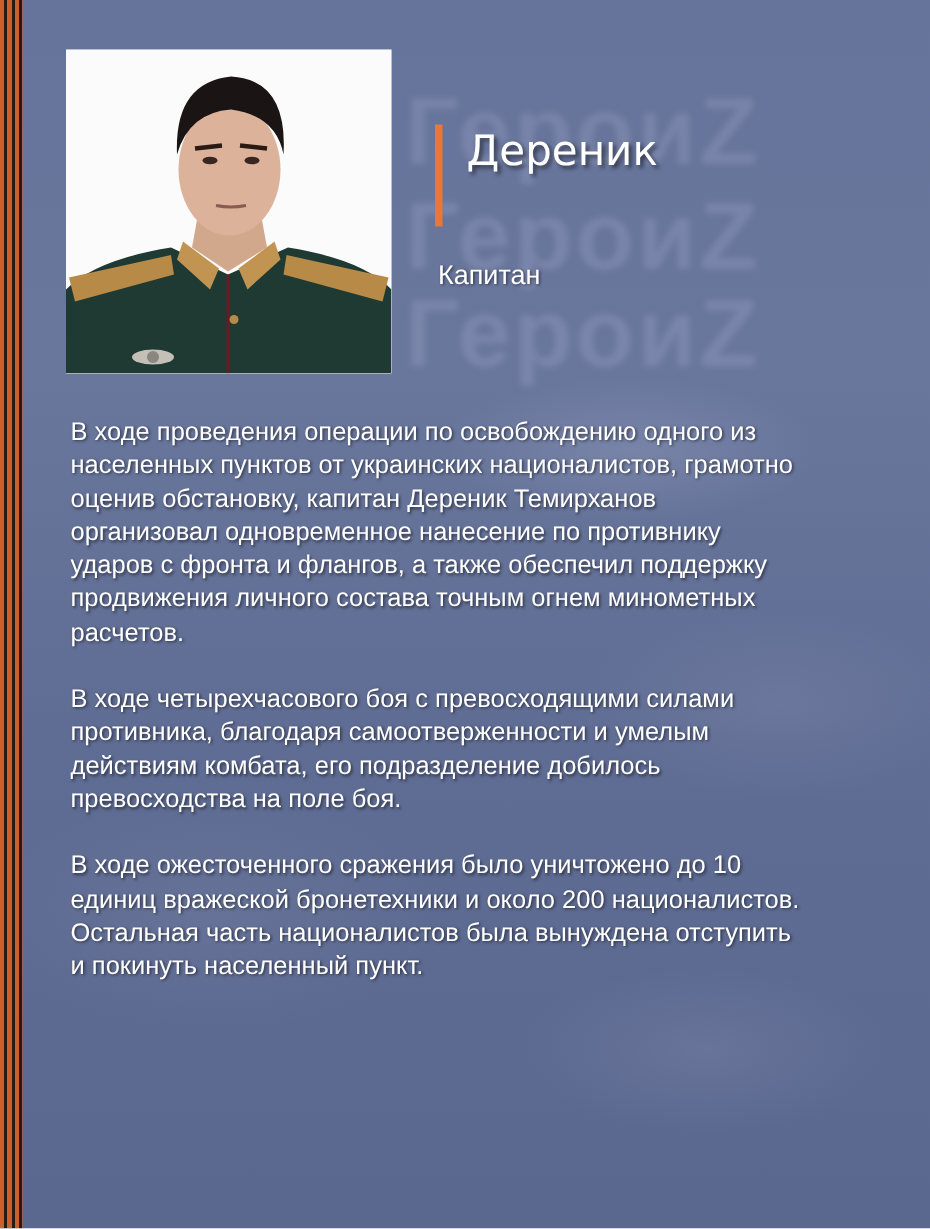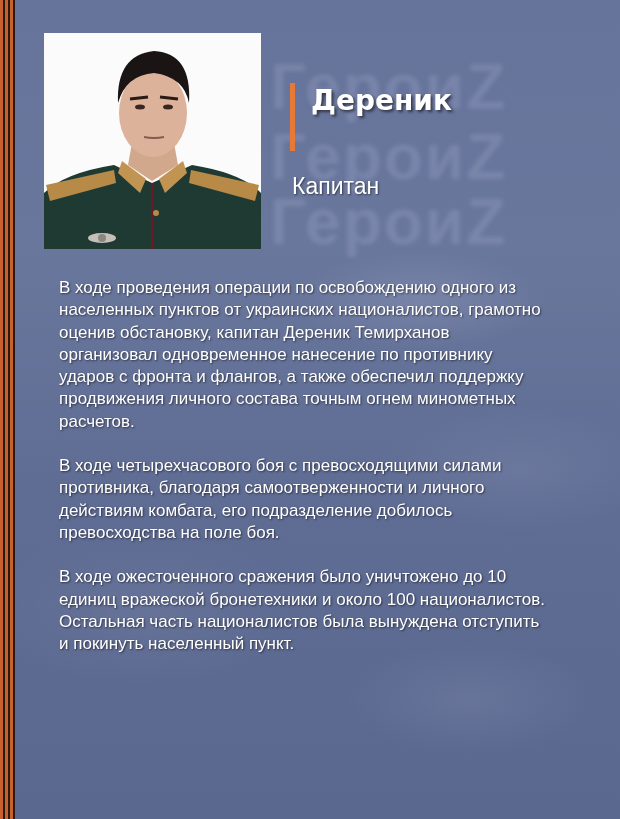--- a/index.html
+++ b/index.html
@@ -40,33 +40,33 @@
       position: absolute; left: 44px; top: 33px; width: 217px; height: 216px;
       background: #fdfdfd; overflow: hidden;
     }
     .photo svg { width: 100%; height: 100%; display: block; }
     .name-bar {
       position: absolute; left: 290px; top: 83px; width: 5px; height: 68px;
       background: #e87836;
     }
     .name {
       position: absolute; left: 311px; top: 84px;
-      font-family: "DejaVu Sans", sans-serif; font-weight: bold; font-size: 28px;
+      font-family: "DejaVu Sans", sans-serif; font-weight: normal; font-size: 28px;
       line-height: 34px; color: #ffffff; text-shadow: 2px 2px 3px rgba(0,0,0,0.55);
     }
     .rank {
       position: absolute; left: 292px; top: 173px;
-      font-size: 23px; color: #ffffff; text-shadow: 1px 1px 2px rgba(0,0,0,0.5);
+      font-size: 18px; color: #ffffff; text-shadow: 1px 1px 2px rgba(0,0,0,0.5);
     }
     .body {
       position: absolute; left: 47px; top: 277px; width: 545px;
       font-size: 17px; line-height: 22.3px; color: #ffffff;
       text-shadow: 1px 1px 2px rgba(0,0,0,0.55);
     }
-    .body p { margin: 0 0 22px 12px; white-space: pre-line; }
+    .body p { margin: 0 0 22px 0; white-space: pre-line; }
   </style>
 </head>
 <body>
 
 <div class="card">
   <div class="bg-smoke"></div>
 
   <div class="watermark" style="top:50px;">ГероиZ</div>
   <div class="watermark" style="top:120px;">ГероиZ</div>
   <div class="watermark" style="top:185px;">ГероиZ</div>
@@ -114,21 +114,21 @@
 
   <div class="body">
     <p>В ходе проведения операции по освобождению одного из
 населенных пунктов от украинских националистов, грамотно
 оценив обстановку, капитан Дереник Темирханов
 организовал одновременное нанесение по противнику
 ударов с фронта и флангов, а также обеспечил поддержку
 продвижения личного состава точным огнем минометных
 расчетов.</p>
     <p>В ходе четырехчасового боя с превосходящими силами
-противника, благодаря самоотверженности и личного
+противника, благодаря самоотверженности и умелым
 действиям комбата, его подразделение добилось
 превосходства на поле боя.</p>
     <p>В ходе ожесточенного сражения было уничтожено до 10
-единиц вражеской бронетехники и около 100 националистов.
+единиц вражеской бронетехники и около 200 националистов.
 Остальная часть националистов была вынуждена отступить
 и покинуть населенный пункт.</p>
   </div>
 </div>
 
 </body></html>

